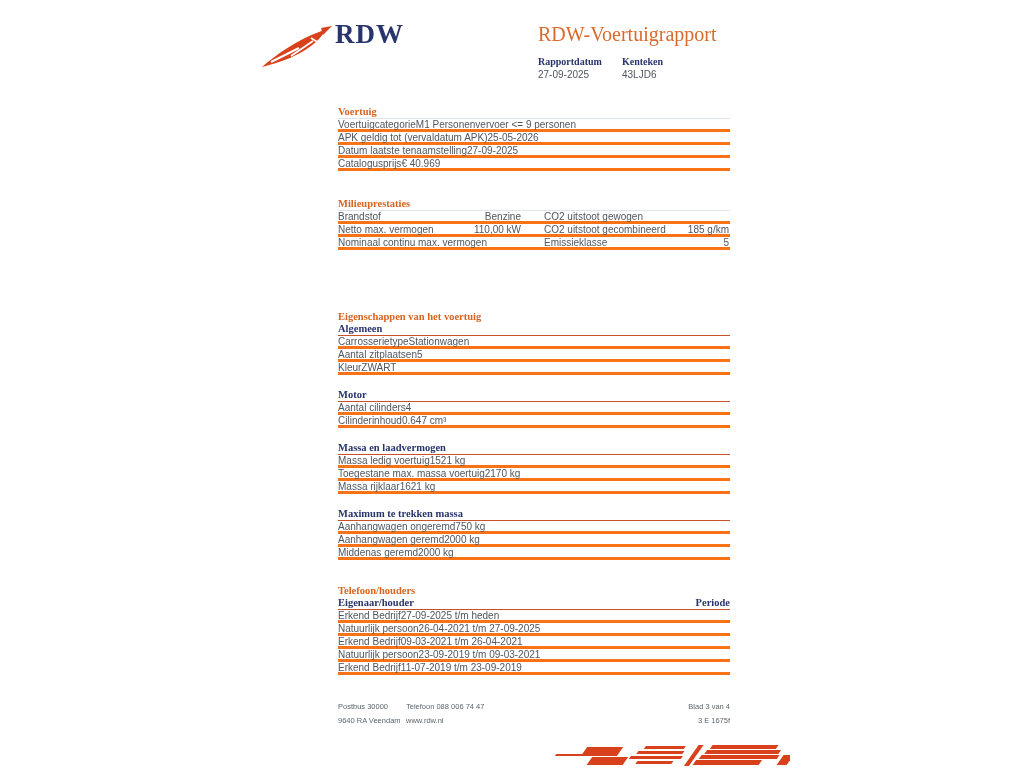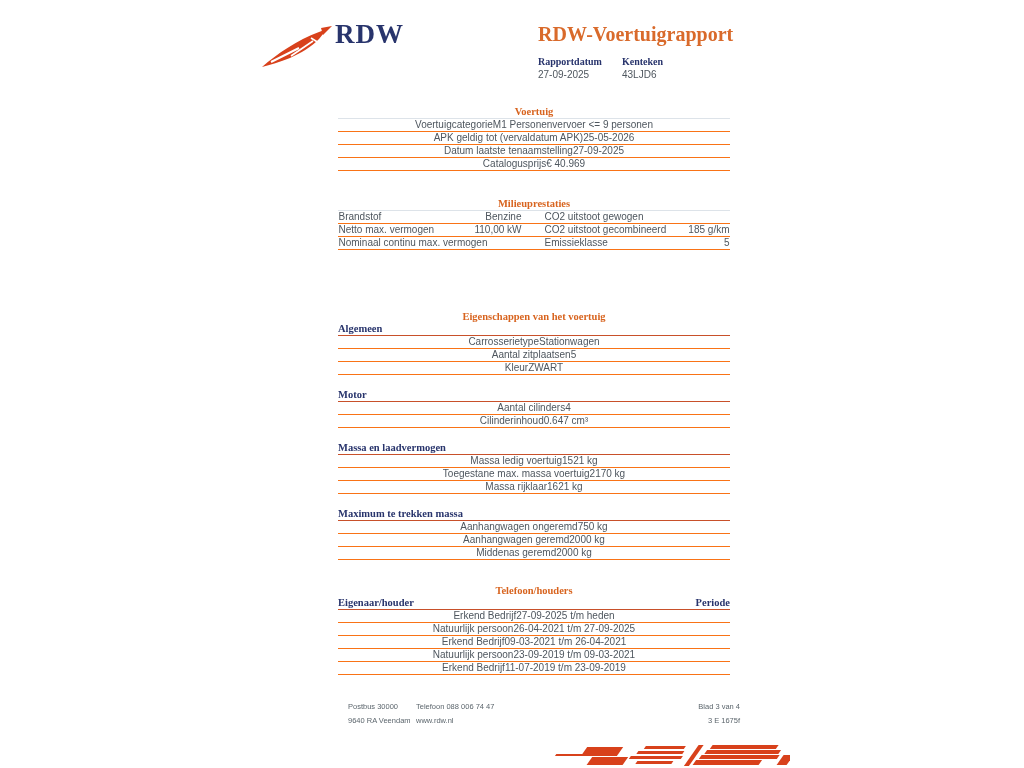--- a/index.html
+++ b/index.html
@@ -6,50 +6,50 @@
   html,body { width:1024px; height:768px; background:#ffffff; overflow:hidden;
     font-family:"Liberation Sans", sans-serif; color:#4e565e; }
   .page { position:relative; width:1024px; height:688px; }
 
   
   .logo-swoosh { position:absolute; left:261px; top:26px; }
   .logo-text { position:absolute; left:335px; top:19px;
     font-family:"Liberation Serif", serif; font-weight:bold; font-size:27px;
     color:#28346c; letter-spacing:1px; }
   .title { position:absolute; left:538px; top:23px;
-    font-family:"Liberation Serif", serif; font-weight:bold; font-size:20px;
+    font-family:"Liberation Serif", serif; font-weight:normal; font-size:20px;
     color:#d96a2b; }
   .meta { position:absolute; left:538px; top:56px; display:flex; }
   .meta-col { width:84px; }
   .meta-label { font-family:"Liberation Serif", serif; font-weight:bold;
     font-size:10px; color:#28346c; }
   .meta-value { font-size:10px; margin-top:2px; color:#4e565e; }
 
   
   .content { position:absolute; left:338px; top:105px; width:392px; }
   .section-heading { font-family:"Liberation Serif", serif; font-weight:bold;
-    font-size:10.5px; color:#d8641f; height:13px; line-height:13px;text-align:center; }
+    font-size:10.5px; color:#d8641f; height:13px; line-height:13px; }
   .subhead { font-family:"Liberation Serif", serif; font-weight:bold;
     font-size:10.5px; color:#28346c; height:13px; line-height:12px;
     border-bottom:1px solid #c8502a; display:flex; justify-content:space-between; }
   .rows.bt { border-top:1px solid #dde3e9; }
-  .row { display:flex; justify-content:center; height:13px;
-    line-height:12px; font-size:10px; border-bottom:1px solid #f97316; }
+  .row { display:flex; justify-content:flex-start; height:13px;
+    line-height:12px; font-size:10px; border-bottom:3px solid #f97316; }
   .lbl { text-align:left; white-space:nowrap; }
   .val { text-align:right; white-space:nowrap; }
   .mrow { display:flex; }
   .mleft { width:183px; display:flex; justify-content:space-between; }
   .mright { width:185px; margin-left:23px; display:flex; justify-content:space-between; }
   .mt-milieu { margin-top:26px; }
   .mt-eig { margin-top:60px; }
   .mt-sub { margin-top:14px; }
   .mt-own { margin-top:24px; }
 
   
-  .footer { position:absolute; left:348px; top:700px; width:392px; display:flex;
+  .footer { position:absolute; left:338px; top:700px; width:392px; display:flex;
     font-size:7.5px; color:#5c666d; line-height:14px; }
   .f-col1 { width:68px; }
   .f-col2 { flex:1; }
   .f-col3 { text-align:right; }
   .f-col2 .site { color:#5c666d; text-decoration:none; }
 
   .stripes { position:absolute; left:550px; top:743px; }
 </style>
 </head>
 <body>

